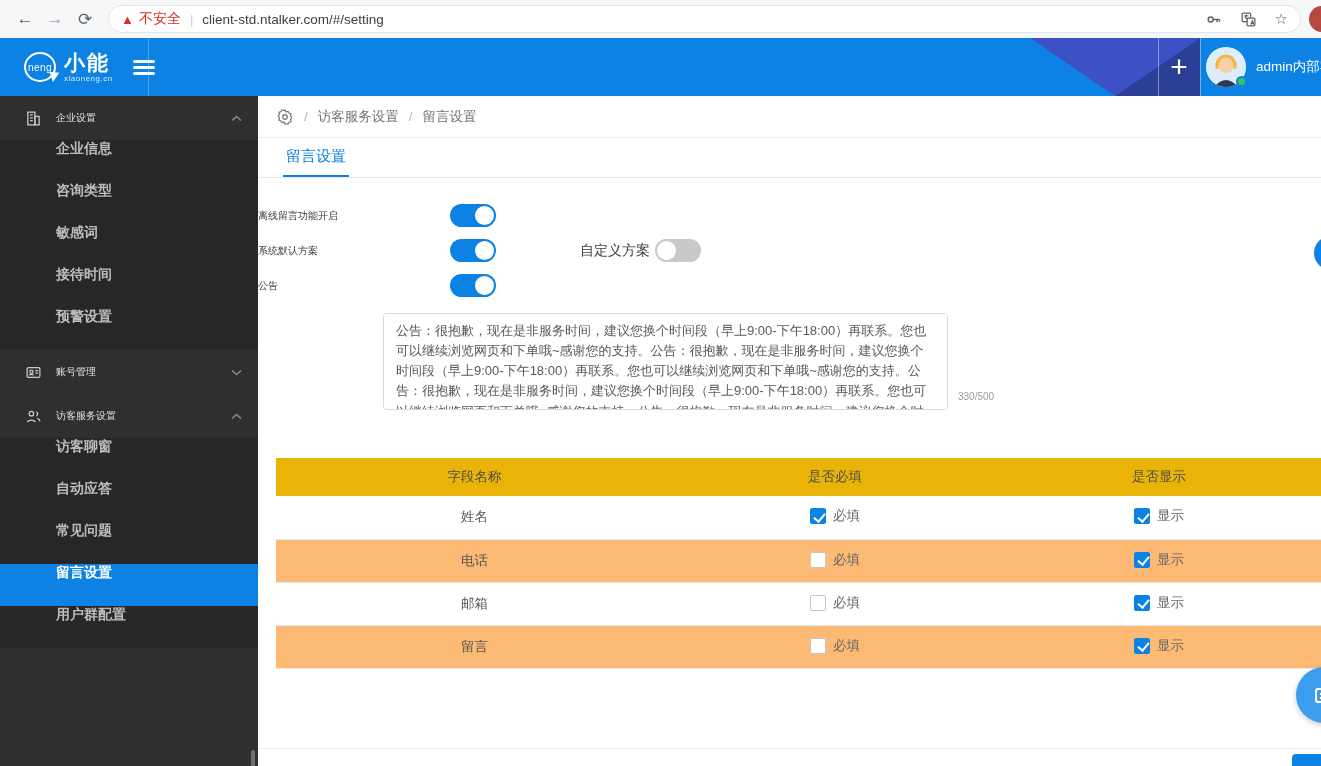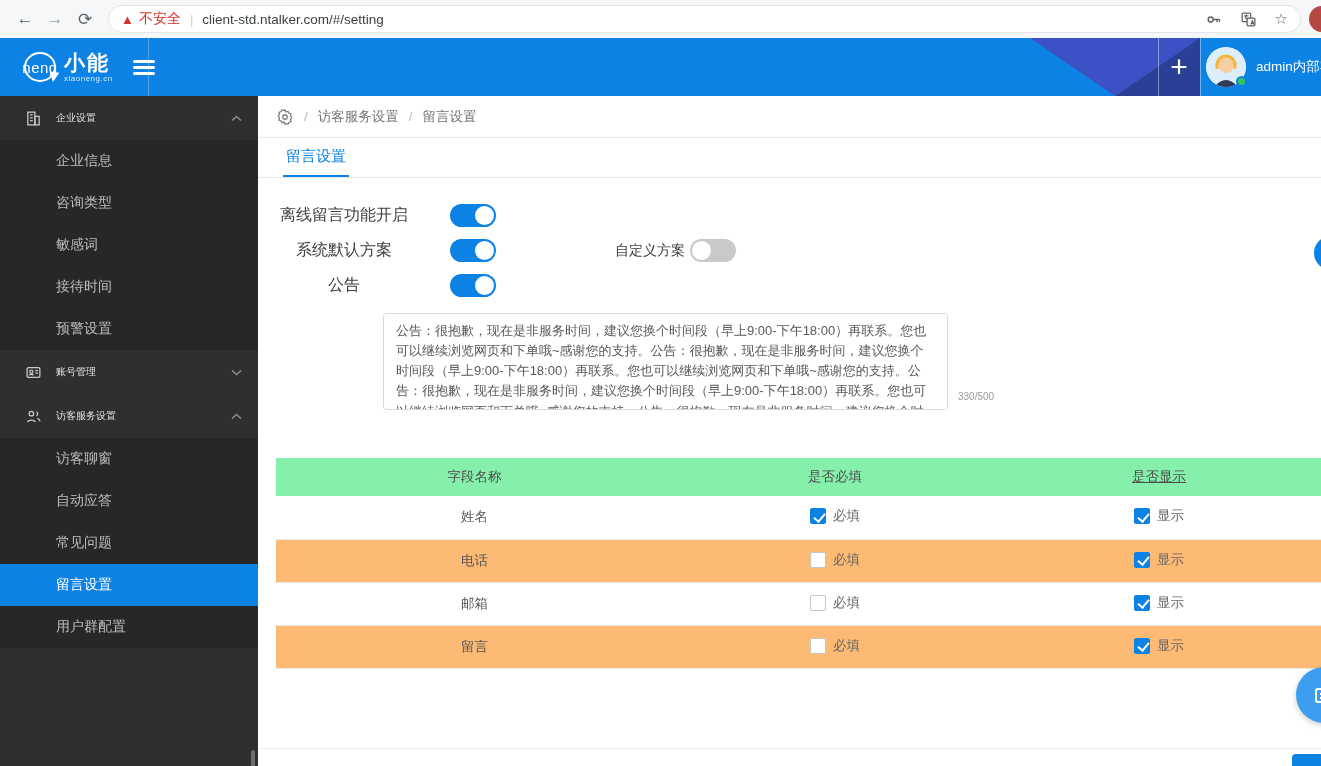--- a/index.html
+++ b/index.html
@@ -14,21 +14,21 @@
   .warn-tri { color:#d93025; font-size:13px; margin-right:5px; }
   .warn-txt { color:#d93025; font-size:14px; }
   .omni-sep { color:#d0d0d0; margin:0 9px; font-size:13px; }
   .url { color:#3c4043; font-size:13.5px; flex:1; white-space:nowrap; }
   .omni-ic { color:#5f6368; font-size:15px; margin-left:18px; display:flex; align-items:center; }
   .profile-sliver { position:absolute; right:-14px; top:6px; width:26px; height:26px; border-radius:50%; background:#b5493f; }
 
   
   .app-header { height:58px; background:#0c82e4; position:relative; display:flex; align-items:center; color:#fff; }
   .logo { display:flex; align-items:center; margin-left:24px; }
-  .bubble { width:32px; height:30px; border:2px solid #fff; border-radius:50%; display:flex; align-items:center; justify-content:center; font-size:15px; letter-spacing:.5px; position:relative; }
+  .bubble { width:32px; height:30px; border:2px solid #fff; border-radius:50%; display:flex; align-items:center; justify-content:center; font-size:10px; letter-spacing:.5px; position:relative; }
   .bubble:after { content:""; position:absolute; right:-6px; bottom:-1px; width:0; height:0; border-left:9px solid #fff; border-top:4px solid transparent; border-bottom:7px solid transparent; transform:rotate(-18deg); }
   .logo-texts { margin-left:8px; }
   .logo-cn { font-size:21px; font-weight:bold; letter-spacing:2px; line-height:22px; }
   .logo-sub { font-size:8px; opacity:.85; letter-spacing:.5px; }
   .hamburger { margin-left:20px; width:22px; cursor:pointer; }
   .hamburger span { display:block; height:3px; background:#fff; border-radius:2px; margin:3px 0; }
   .hdr-div { position:absolute; left:148px; top:0; bottom:0; width:1px; background:rgba(255,255,255,.28); }
   .hdr-deco { position:absolute; left:1030px; top:0; width:170px; height:58px; }
   .hdr-sep1 { position:absolute; left:1158px; top:0; bottom:0; width:1px; background:rgba(255,255,255,.4); }
   .hdr-sep2 { position:absolute; left:1200px; top:0; bottom:0; width:1px; background:rgba(255,255,255,.4); }
@@ -42,53 +42,53 @@
   
   .layout { display:flex; height:670px; }
 
   
   .sidebar { width:258px; background:#2f2f2f; flex:0 0 auto; position:relative; overflow:hidden; }
   .side-group { height:44px; display:flex; align-items:center; padding:0 16px 0 24px; color:#e3e3e3; font-size:10px; cursor:pointer; }
   .side-group .gicon { width:18px; height:18px; margin-right:14px; display:flex; align-items:center; justify-content:center; }
   .side-group .glabel { flex:1; }
   .chev { opacity:.75; display:flex; }
   .subs { background:#272727; }
-  .sub-item { height:42px; display:flex; align-items:center; padding-left:56px; color:#bdbdbd; font-size:14px; cursor:pointer; }
+  .sub-item { height:42px; display:flex; align-items:flex-start; padding-left:56px; color:#bdbdbd; font-size:14px; cursor:pointer;font-weight:bold; }
   .sub-item.selected { background:#0c82e4; color:#fff; }
   .side-scroll { position:absolute; right:3px; top:654px; width:4px; height:70px; border-radius:2px; background:#6e6e6e; }
 
   
   .main { flex:1; background:#fff; position:relative; overflow:hidden; }
   .breadcrumb { height:42px; display:flex; align-items:center; padding-left:18px; border-bottom:1px solid #ececec; font-size:13.5px; color:#737373; }
   .bc-sep { color:#b8b8b8; margin:0 10px; }
   .gear { display:flex; color:#7c7c7c; }
   .tabs-row { height:40px; border-bottom:1px solid #e8e8e8; display:flex; align-items:flex-end; padding-left:25px; }
   .tab { color:#0c82e4; font-size:15px; padding:0 3px 9px; border-bottom:2px solid #0c82e4; cursor:pointer; }
 
   
   .form { padding-top:26px; }
   .form-row { display:flex; align-items:center; margin-bottom:12px; }
-  .form-label { width:192px; text-align:center; padding-right:20px; font-size:16px; color:#404040; }
-  .form-label2 { margin-left:119px; margin-right:5px; font-size:14px; color:#404040; }
+  .form-label { width:192px; text-align:left; padding-right:20px; font-size:10px; color:#404040; }
+  .form-label2 { margin-left:84px; margin-right:5px; font-size:14px; color:#404040; }
   .switch { width:46px; height:23px; border-radius:12px; background:#c9c9c9; position:relative; cursor:pointer; flex:0 0 auto; }
   .switch .knob { position:absolute; top:2px; left:2px; width:19px; height:19px; border-radius:50%; background:#fff; }
   .switch.on { background:#0c82e4; }
   .switch.on .knob { left:25px; }
   .ta-row { display:flex; align-items:flex-end; margin-left:125px; margin-top:16px; }
   textarea.announce { width:565px; height:97px; border:1px solid #d9d9d9; border-radius:4px; padding:7px 12px; font-family:"Liberation Sans","DejaVu Sans",sans-serif; font-size:13px; line-height:1.55; color:#595959; resize:none; outline:none; }
   .counter { margin-left:10px; margin-bottom:8px; font-size:10px; color:#9b9b9b; }
 
   
   .tbl { margin:48px 0 0 18px; width:calc(100% - 18px); border-collapse:collapse; font-size:13.5px; }
-  .tbl th { background:#86efac; height:38px; font-weight:normal; color:#4d4d4d; text-align:center; }
+  .tbl th { background:#eab308; height:38px; font-weight:normal; color:#4d4d4d; text-align:center; }
   .tbl td { height:43px; text-align:center; color:#555; border-bottom:1px solid #e9e9e9; }
   .tbl tr.stripe td { background:#fdba74; }
   .tbl th:nth-child(1), .tbl td:nth-child(1) { width:38%; }
   .tbl th:nth-child(2), .tbl td:nth-child(2) { width:31%; }
-  .tbl th:nth-child(3), .tbl td:nth-child(3) { width:31%;text-decoration:underline; }
+  .tbl th:nth-child(3), .tbl td:nth-child(3) { width:31%; }
   .cb-wrap { display:inline-flex; align-items:center; gap:7px; color:#666; }
   .checkbox { width:16px; height:16px; border:1px solid #c6c6c6; border-radius:2px; background:#fff; position:relative; display:inline-block; cursor:pointer; }
   .checkbox.checked { background:#0c82e4; border-color:#0c82e4; }
   .checkbox.checked:after { content:""; position:absolute; left:4.5px; top:1.5px; width:5px; height:9px; border:solid #fff; border-width:0 2px 2px 0; transform:rotate(40deg); }
 
   .bottom-line { position:absolute; left:0; right:0; top:652px; border-top:1px solid #ededed; }
 
   
   .fab { position:absolute; left:1296px; top:667px; width:56px; height:56px; border-radius:50%; background:#3d9ef0; box-shadow:0 2px 6px rgba(0,0,0,.2); display:flex; align-items:center; justify-content:center; cursor:pointer; }
   .edge-circle { position:absolute; left:1314px; top:236px; width:34px; height:34px; border-radius:50%; background:#0c82e4; }

